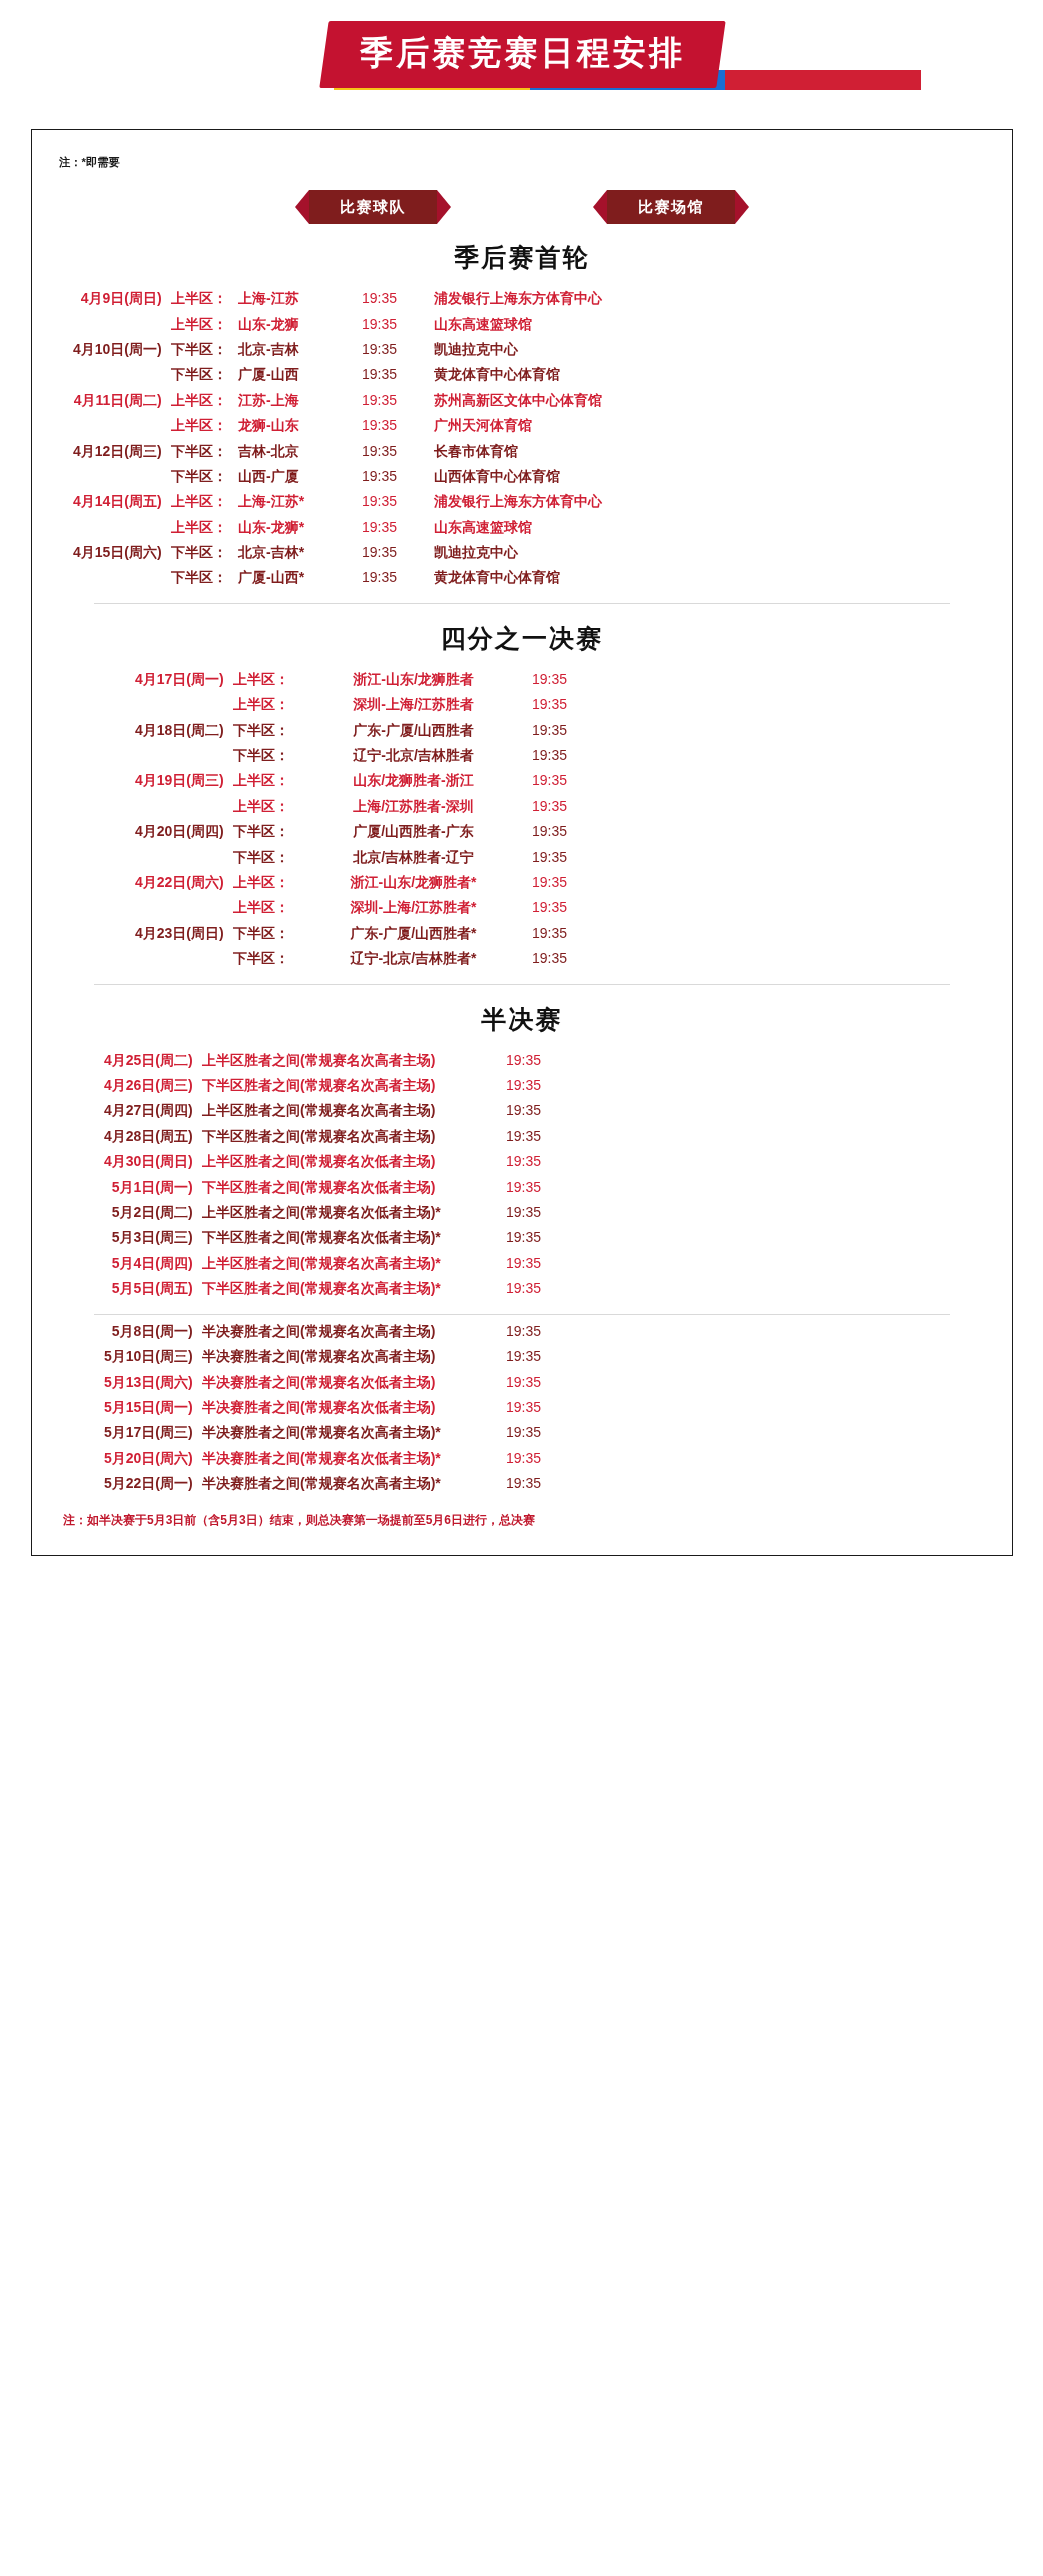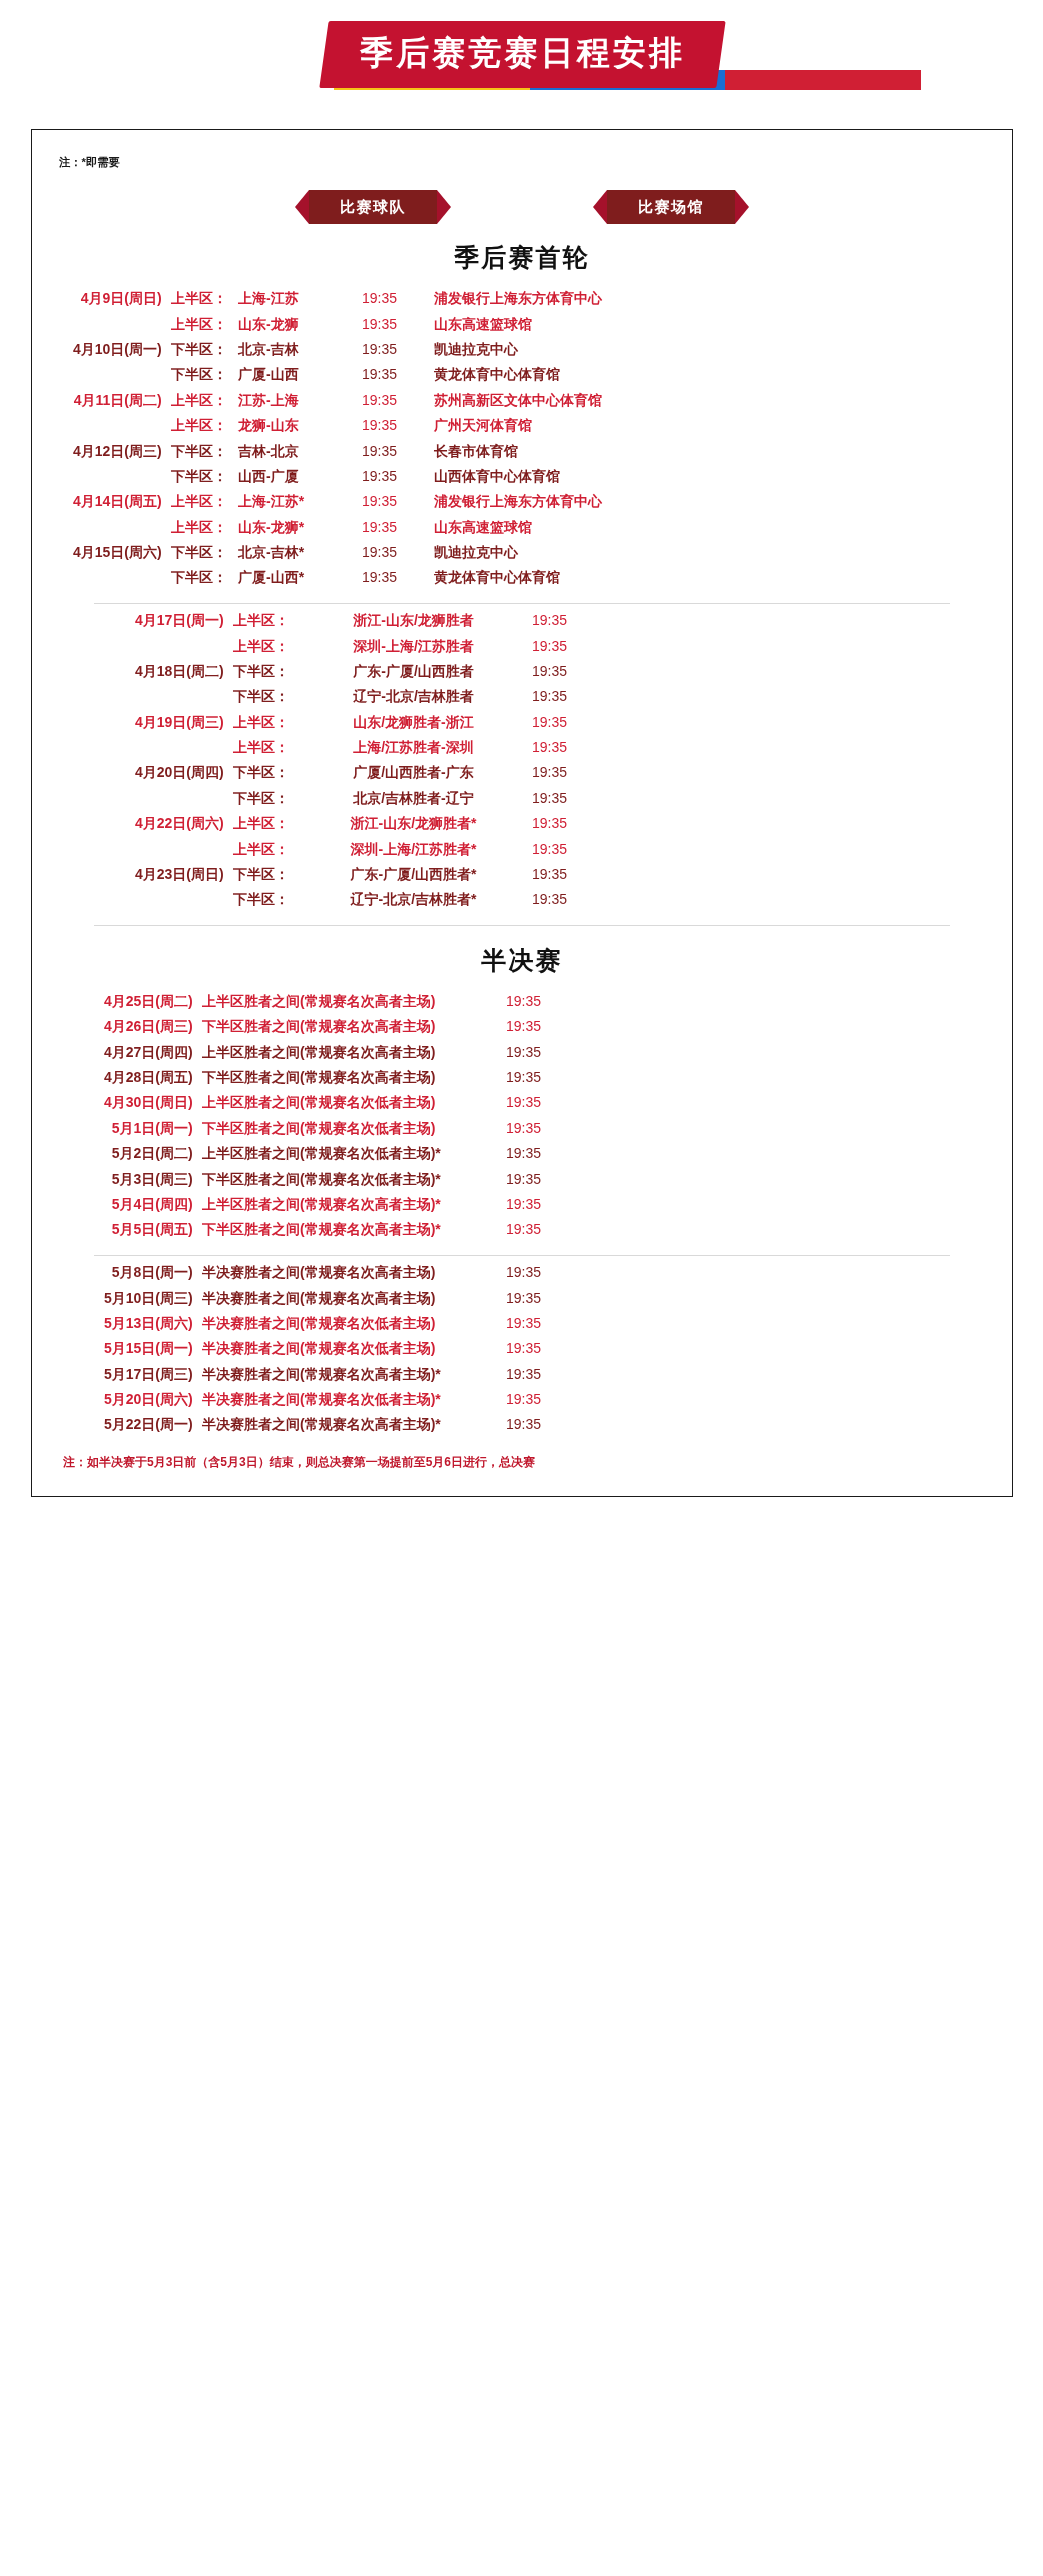--- a/index.html
+++ b/index.html
@@ -295,20 +295,21 @@
           </div>
           <div class="row r1 black">
             <div class="date"></div>
             <div class="bracket">下半区：</div>
             <div class="matchup">广厦-山西*</div>
             <div class="time">19:35</div>
             <div class="venue">黄龙体育中心体育馆</div>
           </div>
         </div>
         <div class="divider"></div>
+        <div class="section-title">四分之一决赛</div>
         <div class="rows">
           <div class="row qf red">
             <div class="date">4月17日(周一)</div>
             <div class="bracket">上半区：</div>
             <div class="matchup">浙江-山东/龙狮胜者</div>
             <div class="time">19:35</div>
           </div>
           <div class="row qf red">
             <div class="date"></div>
             <div class="bracket">上半区：</div>

